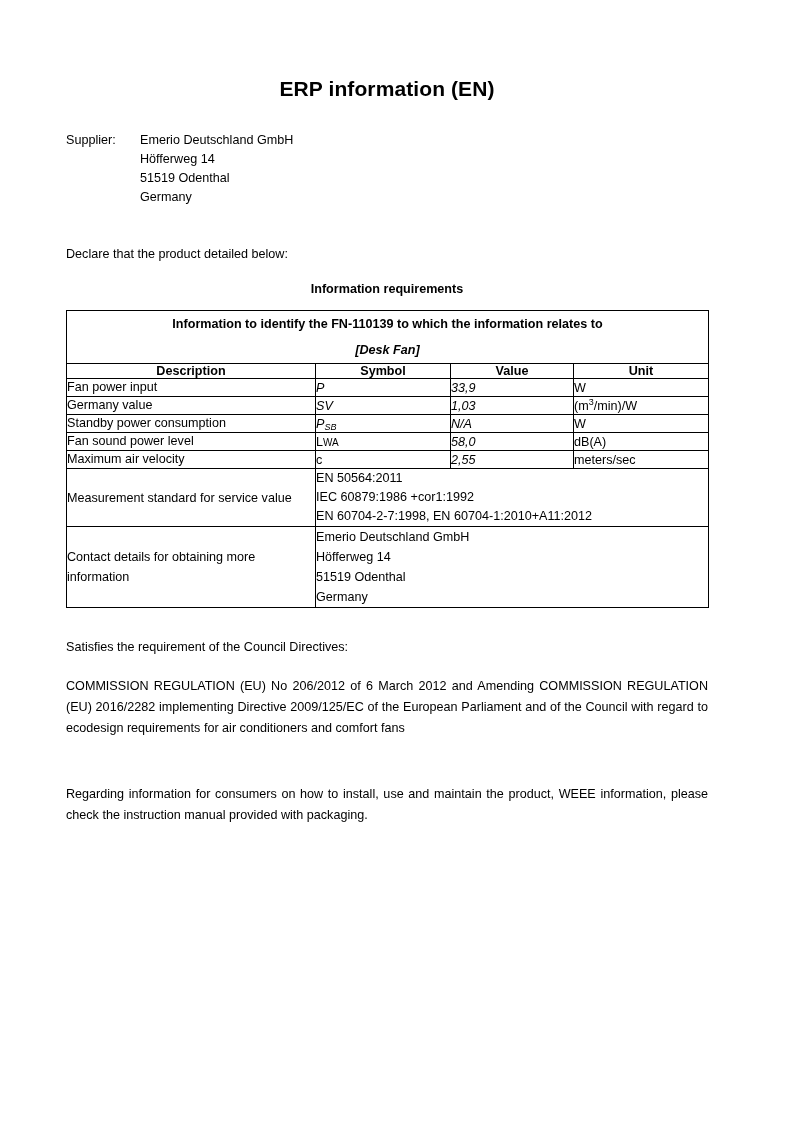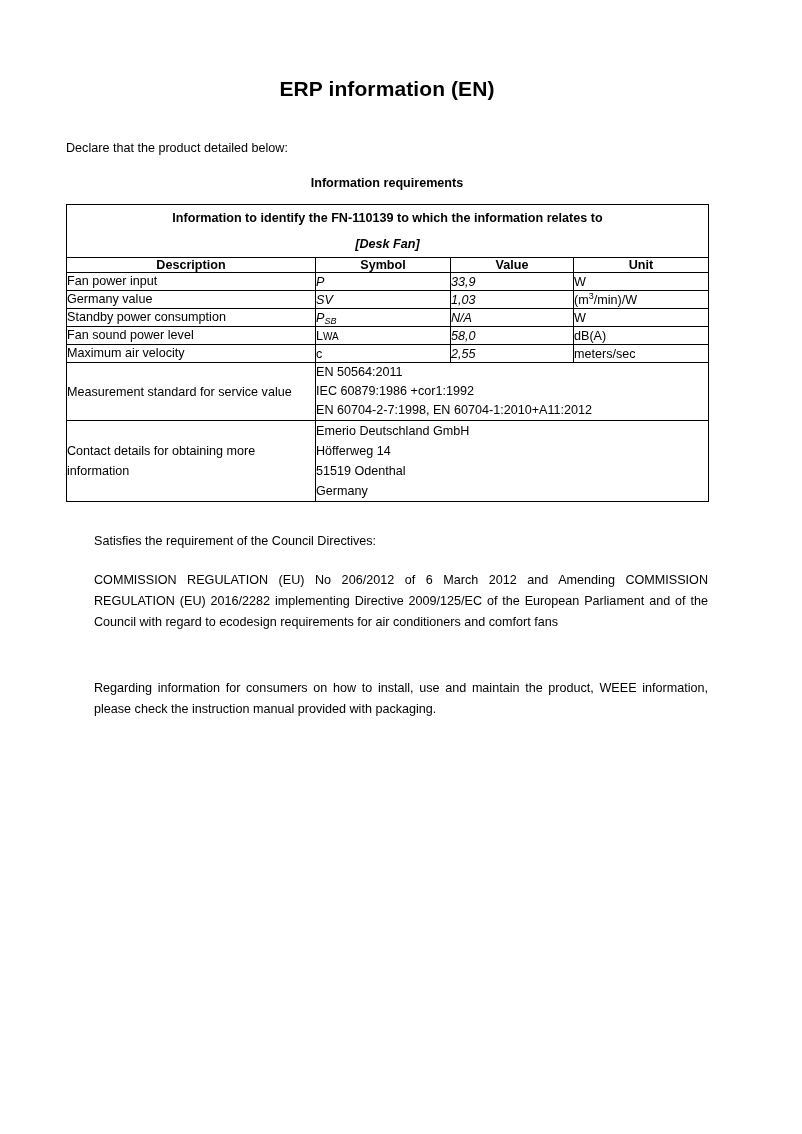--- a/index.html
+++ b/index.html
@@ -145,21 +145,21 @@
     line-height: 19px;
     vertical-align: top;
   }
   .contact-cell {
     padding: 9px 6px 11px 22px;
     line-height: 20px;
     vertical-align: top;
   }
 
   
-  .footer-block { margin-top: 30px; font-size: 12.6px; margin-left: 28px; }
+  .footer-block { margin-top: 30px; font-size: 12.6px; }
   .p-plain {
     margin: 0;
     line-height: 19px;
   }
   .p-justify {
     margin: 0;
     text-align: justify;
     text-justify: inter-word;
     line-height: 21px;
   }
@@ -167,20 +167,31 @@
   .gap-xl { height: 45px; }
 </style>
 </head>
 <body>
 
 <div class="page">
   <div class="content">
 
     <h1 class="doc-title">ERP information (EN)</h1>
 
+    <div class="supplier-block">
+      <div class="supplier-row">
+        <div class="supplier-label">Supplier:</div>
+        <div class="supplier-address">
+          <div>Emerio Deutschland GmbH</div>
+          <div>Höfferweg 14</div>
+          <div>51519 Odenthal</div>
+          <div>Germany</div>
+        </div>
+      </div>
+    </div>
 
     <div class="declare-line">Declare that the product detailed below:</div>
 
     <div class="table-caption">Information requirements</div>
 
     <table class="erp-table">
       <colgroup>
         <col class="c-desc">
           <col class="c-sym">
           <col class="c-val">

